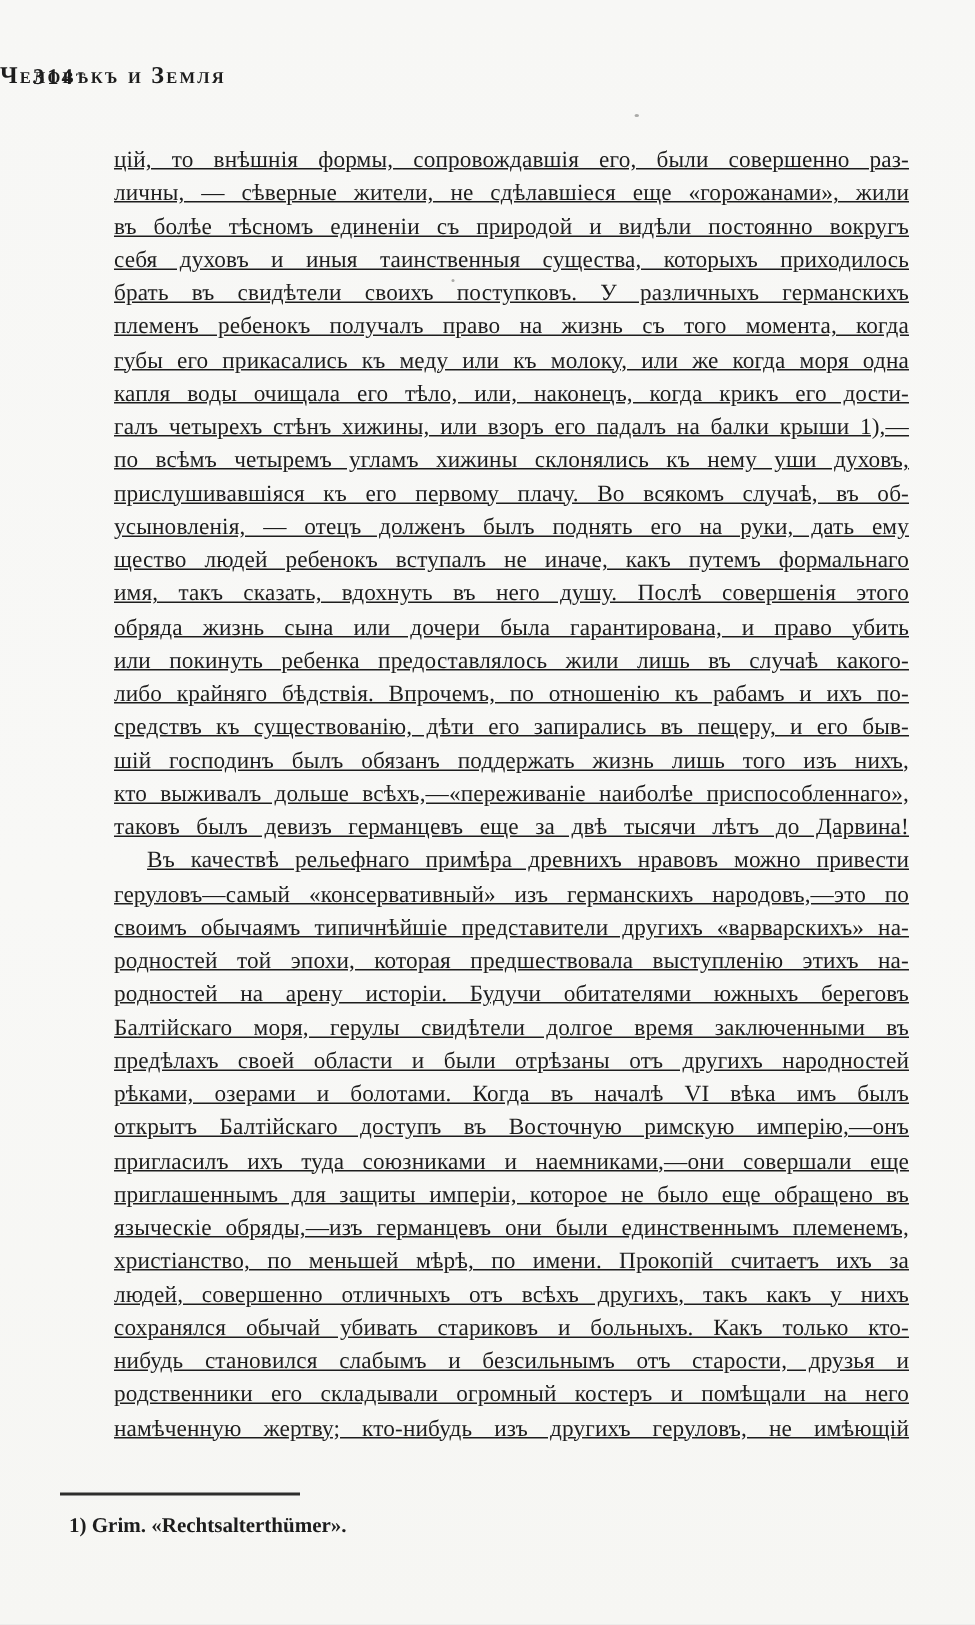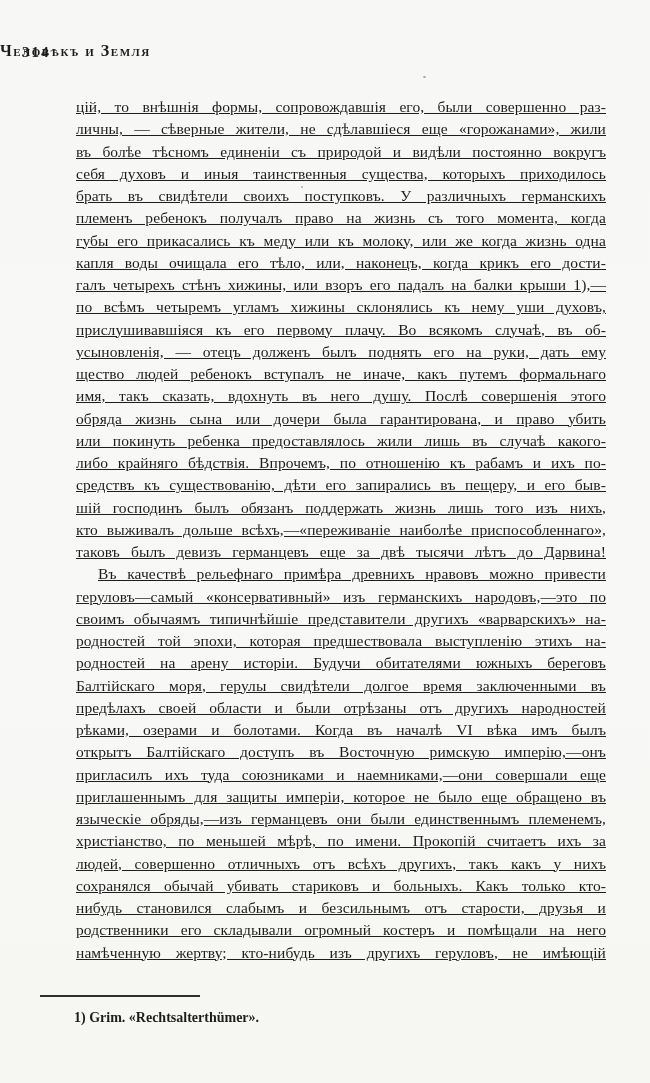--- a/index.html
+++ b/index.html
@@ -56,21 +56,21 @@
   }
   .line.indent { text-indent: 22px; }
   .fnsep {
     position: absolute;
     top: 995px; left: 40px;
     width: 160px; height: 2px;
     background: #2e2e2c;
   }
   .footnote {
     position: absolute;
-    top: 1008px; left: 74px;
+    top: 1008px; left: 46px;
     width: 530px;
     font-size: 14px;
     line-height: 20px;
     font-weight: bold;
   }
   .speck {
     position: absolute;
     border-radius: 50%;
     background: #6a6a66;
     opacity: 0.55;
@@ -90,21 +90,21 @@
   </div>
 
   <div class="bodytext" id="bodytext">
       <div>
         <div class="line">цій, то внѣшнія формы, сопровождавшія его, были совершенно раз-</div>
         <div class="line">личны, — сѣверные жители, не сдѣлавшіеся еще «горожанами», жили</div>
         <div class="line">въ болѣе тѣсномъ единеніи съ природой и видѣли постоянно вокругъ</div>
         <div class="line">себя духовъ и иныя таинственныя существа, которыхъ приходилось</div>
         <div class="line">брать въ свидѣтели своихъ поступковъ. У различныхъ германскихъ</div>
         <div class="line">племенъ ребенокъ получалъ право на жизнь съ того момента, когда</div>
-        <div class="line">губы его прикасались къ меду или къ молоку, или же когда жизнь одна</div>
+        <div class="line">губы его прикасались къ меду или къ молоку, или же когда моря одна</div>
         <div class="line">капля воды очищала его тѣло, или, наконецъ, когда крикъ его дости-</div>
         <div class="line">галъ четырехъ стѣнъ хижины, или взоръ его падалъ на балки крыши 1),—</div>
         <div class="line">по всѣмъ четыремъ угламъ хижины склонялись къ нему уши духовъ,</div>
         <div class="line">прислушивавшіяся къ его первому плачу. Во всякомъ случаѣ, въ об-</div>
         <div class="line">усыновленія, — отецъ долженъ былъ поднять его на руки, дать ему</div>
         <div class="line">щество людей ребенокъ вступалъ не иначе, какъ путемъ формальнаго</div>
         <div class="line">имя, такъ сказать, вдохнуть въ него душу. Послѣ совершенія этого</div>
         <div class="line">обряда жизнь сына или дочери была гарантирована, и право убить</div>
         <div class="line">или покинуть ребенка предоставлялось жили лишь въ случаѣ какого-</div>
         <div class="line">либо крайняго бѣдствія. Впрочемъ, по отношенію къ рабамъ и ихъ по-</div>

